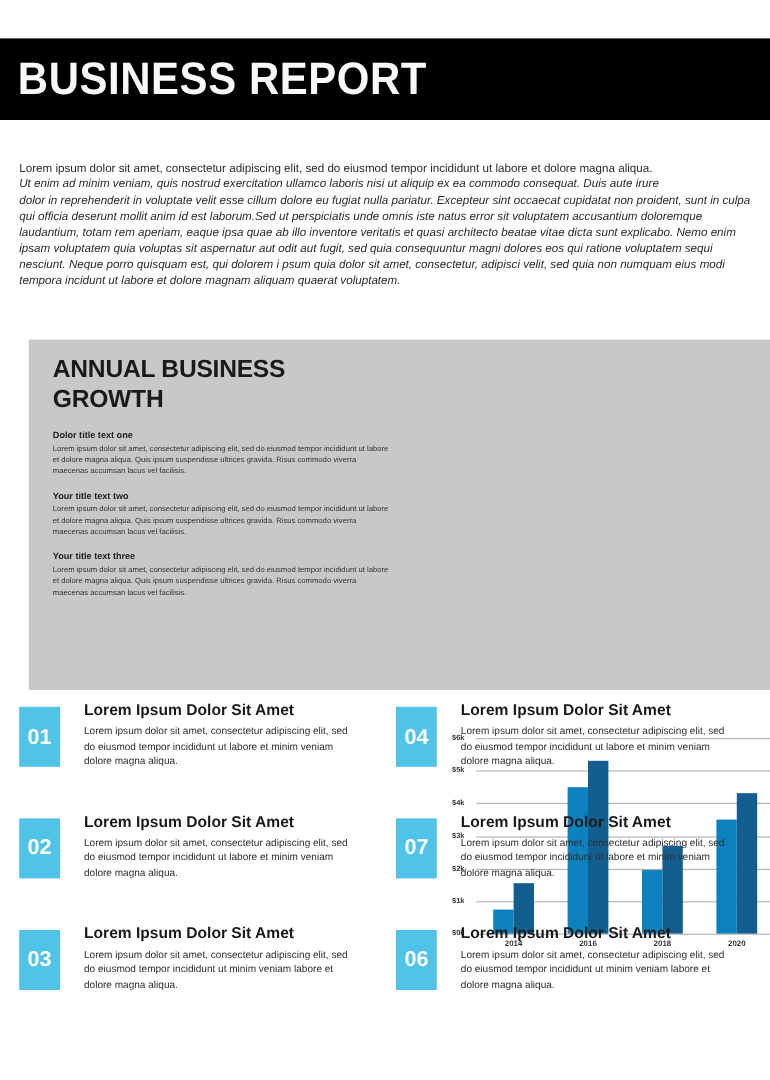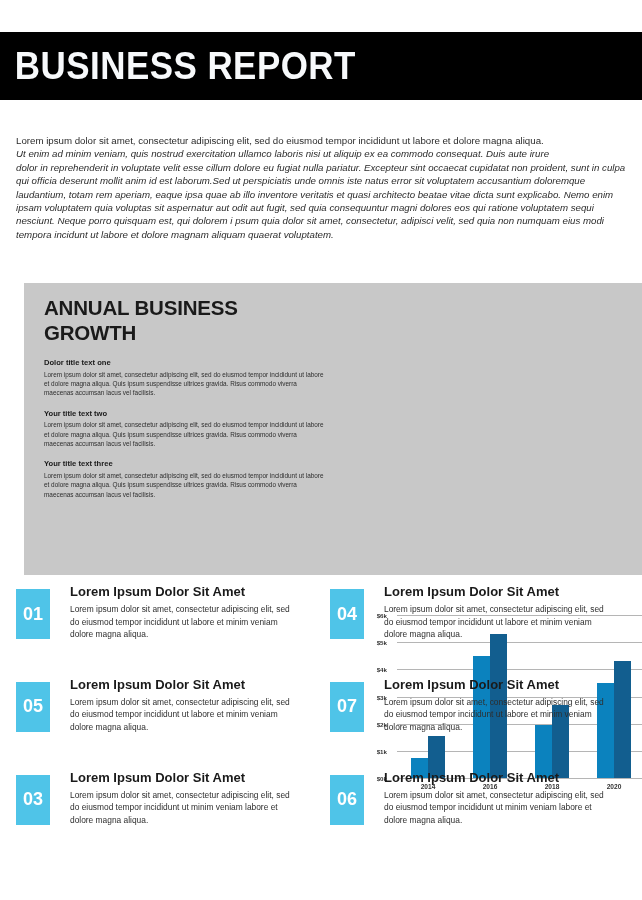--- a/index.html
+++ b/index.html
@@ -235,21 +235,21 @@
         </div>
       </div>
       <div class="card">
         <div class="card-num" style="background: rgb(79, 196, 232);">04</div>
         <div class="card-body">
           <div class="card-title">Lorem Ipsum Dolor Sit Amet</div>
           <div class="card-text">Lorem ipsum dolor sit amet, consectetur adipiscing elit, sed do eiusmod tempor incididunt ut labore et minim veniam dolore magna aliqua.</div>
         </div>
       </div>
       <div class="card">
-        <div class="card-num" style="background: rgb(79, 196, 232);">05</div>
+        <div class="card-num" style="background: rgb(79, 196, 232);">02</div>
         <div class="card-body">
           <div class="card-title">Lorem Ipsum Dolor Sit Amet</div>
           <div class="card-text">Lorem ipsum dolor sit amet, consectetur adipiscing elit, sed do eiusmod tempor incididunt ut labore et minim veniam dolore magna aliqua.</div>
         </div>
       </div>
       <div class="card">
         <div class="card-num" style="background: rgb(79, 196, 232);">07</div>
         <div class="card-body">
           <div class="card-title">Lorem Ipsum Dolor Sit Amet</div>
           <div class="card-text">Lorem ipsum dolor sit amet, consectetur adipiscing elit, sed do eiusmod tempor incididunt ut labore et minim veniam dolore magna aliqua.</div>

